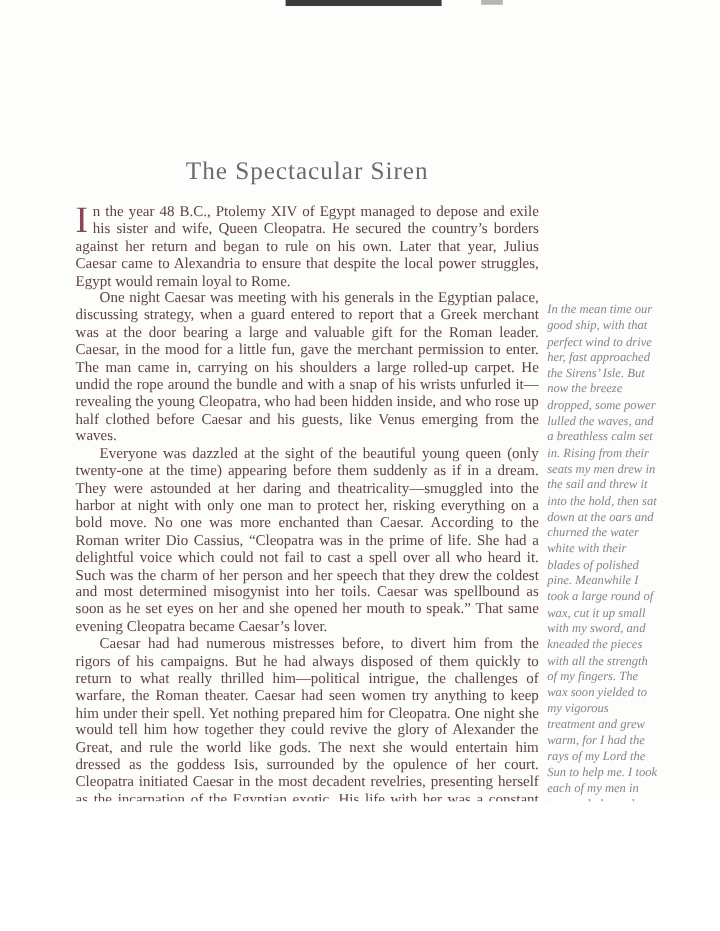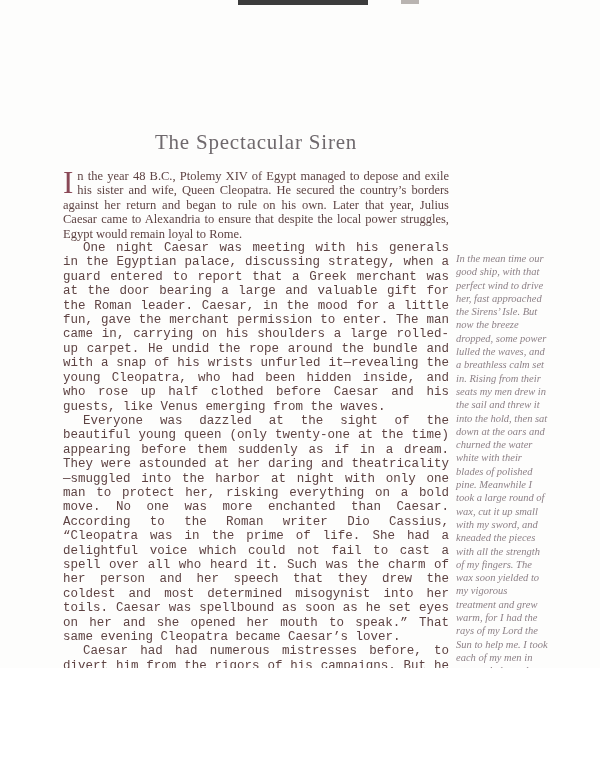--- a/index.html
+++ b/index.html
@@ -32,21 +32,21 @@
     letter-spacing: 0.8px;
     color: #6f696d;
   }
   .para {
     margin: 0;
     font-size: 12.5px;
     line-height: 14.4px;
     text-align: justify;
     color: #5e4343;
   }
-  .para.indent { text-indent: 20px; font-family: Liberation Mono, monospace; }
+  .para.indent { text-indent: 20px; }
   .dropcap {
     float: left;
     font-size: 31px;
     line-height: 26px;
     padding: 1px 4px 0 0;
     color: #8a4856;
   }
   
   .sidebar {
     position: absolute; left: 456px; top: 252px; width: 93px;

